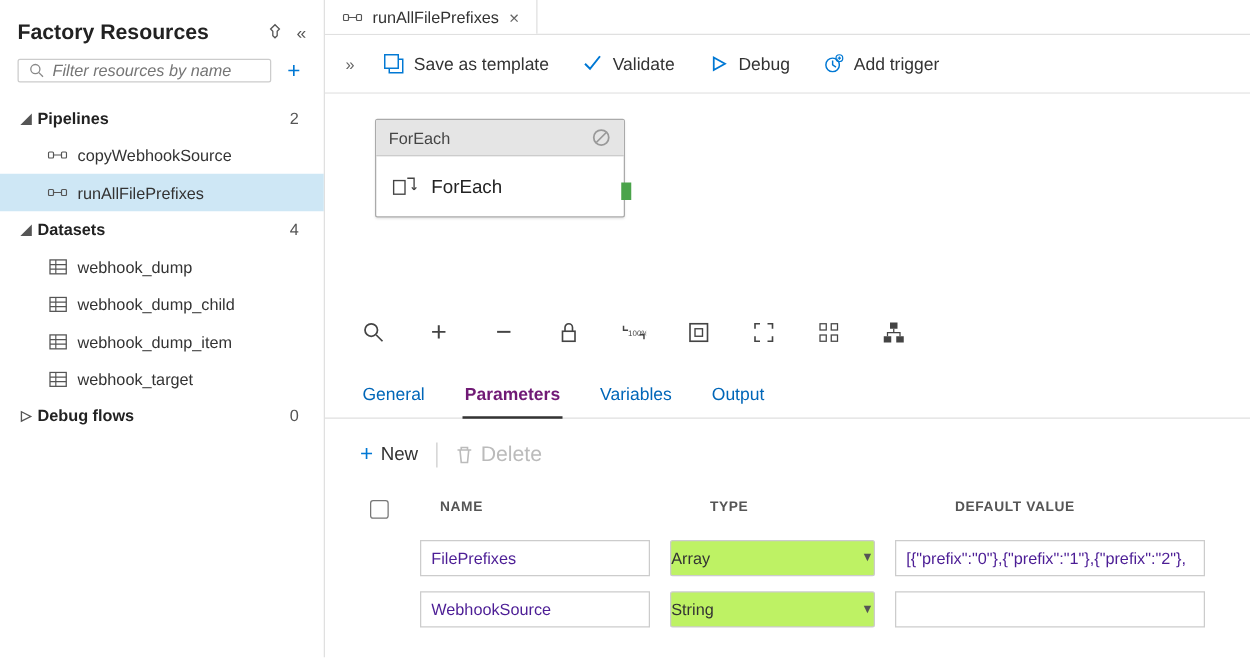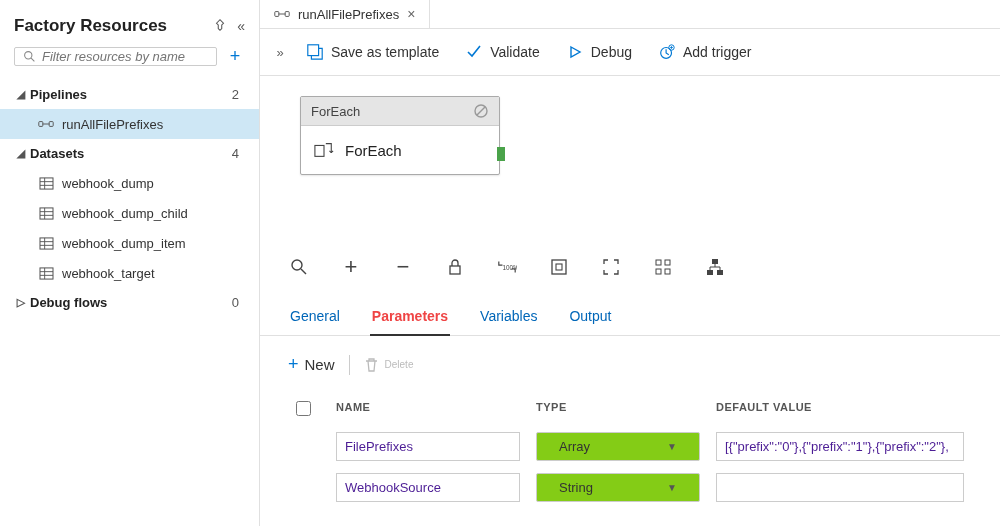--- a/index.html
+++ b/index.html
@@ -31,35 +31,35 @@
   .tool-btn .ic { width:18px; height:18px; display:inline-flex; align-items:center; justify-content:center; }
   .canvas { flex:0 0 auto; height:170px; position:relative; background:#fff; }
   .node { position:absolute; left:40px; top:20px; width:200px; border:1px solid #aaa; border-radius:2px; background:#fff; box-shadow:0 1px 2px rgba(0,0,0,.1);text-align:right; }
   .node-head { display:flex; align-items:center; justify-content:space-between; background:#e5e5e5; padding:6px 10px; font-size:13px; color:#444; border-bottom:1px solid #ccc; }
   .node-body { display:flex; align-items:center; gap:10px; padding:14px 12px; font-size:15px; color:#222; }
   .node-port { position:absolute; right:-6px; top:50px; width:8px; height:14px; background:#4aa34a; }
   .canvas-controls { display:flex; gap:30px; padding:10px 20px 14px 28px; align-items:center; color:#444; }
   .canvas-controls .ctl { width:22px; height:22px; display:flex; align-items:center; justify-content:center; cursor:pointer; }
   .tabs2 { display:flex; gap:28px; padding:8px 28px 0; border-bottom:1px solid #e0e0e0; }
   .tab2 { padding:8px 2px 10px; font-size:14px; color:#0066b8; cursor:pointer; }
-  .tab2.active { color:#ef4444; font-weight:600; border-bottom:2px solid #333; margin-bottom:-1px; }
+  .tab2.active { color:#701a75; font-weight:600; border-bottom:2px solid #333; margin-bottom:-1px; }
   .panel { padding:18px 28px; }
   .panel-actions { display:flex; align-items:center; gap:14px; margin-bottom:18px; }
   .new-btn { display:flex; align-items:center; gap:6px; color:#333; cursor:pointer; font-size:15px; }
   .new-btn .plus-ic { color:#0078d4; font-size:18px; }
   .vline { width:1px; height:20px; background:#ccc; }
-  .delete-btn { display:flex; align-items:center; gap:6px; color:#bbb; font-size:10px; }
+  .delete-btn { display:flex; align-items:center; gap:6px; color:#bbb; font-size:17px; }
   .table { width:100%; }
-  .thead { display:grid; grid-template-columns:40px 200px 180px 1fr; gap:0; padding:8px 0; font-size:11px; letter-spacing:.5px; color:#555; font-weight:600; }
+  .thead { display:grid; grid-template-columns:40px 200px 180px 1fr; gap:16px; padding:8px 0; font-size:11px; letter-spacing:.5px; color:#555; font-weight:600; }
   .thead .cell { padding:0 8px; }
   .trow { display:grid; grid-template-columns:40px 200px 180px 1fr; align-items:center; padding:6px 0; }
   .cell { padding:0 8px; }
   .cell input[type=text] { width:100%; border:1px solid #ccc; padding:6px 8px; font-size:13px; outline:none; border-radius:0; color:#4c1d95; }
   .cell input[type=checkbox] { width:15px; height:15px; }
-  .select-box { display:flex; align-items:center; justify-content:space-between; border:1px solid #ccc; padding:6px 22px; border-radius:2px; cursor:pointer; background:#84cc16; }
+  .select-box { display:flex; align-items:center; justify-content:space-between; border:1px solid #ccc; padding:6px 0; border-radius:2px; cursor:pointer; background:#bef264; }
   .select-box .caret { color:#555; font-size:10px; }
   svg { display:block; }
 </style>
 </head>
 <body>
 
 <div class="app">
 
   <div class="sidebar">
     <div class="side-header">
@@ -85,20 +85,30 @@
       </div>
       <div class="plus-btn">+</div>
     </div>
 
     <div class="tree">
 
       <div class="tree-section">
         <span class="caret">◢</span>
         <span class="label">Pipelines</span>
         <span class="count">2</span>
+      </div>
+      <div class="tree-item">
+        <span class="icon">
+          <svg width="16" height="12" viewBox="0 0 20 14">
+              <rect x="1" y="4" width="5" height="6" rx="1" fill="none" stroke="#555" stroke-width="1.2"></rect>
+              <rect x="14" y="4" width="5" height="6" rx="1" fill="none" stroke="#555" stroke-width="1.2"></rect>
+              <line x1="6" y1="7" x2="14" y2="7" stroke="#555" stroke-width="1.2"></line>
+            </svg>
+        </span>
+        <span>copyWebhookSource</span>
       </div>
       <div class="tree-item selected">
         <span class="icon">
           <svg width="16" height="12" viewBox="0 0 20 14">
               <rect x="1" y="4" width="5" height="6" rx="1" fill="none" stroke="#555" stroke-width="1.2"></rect>
               <rect x="14" y="4" width="5" height="6" rx="1" fill="none" stroke="#555" stroke-width="1.2"></rect>
               <line x1="6" y1="7" x2="14" y2="7" stroke="#555" stroke-width="1.2"></line>
             </svg>
         </span>
         <span>runAllFilePrefixes</span>

